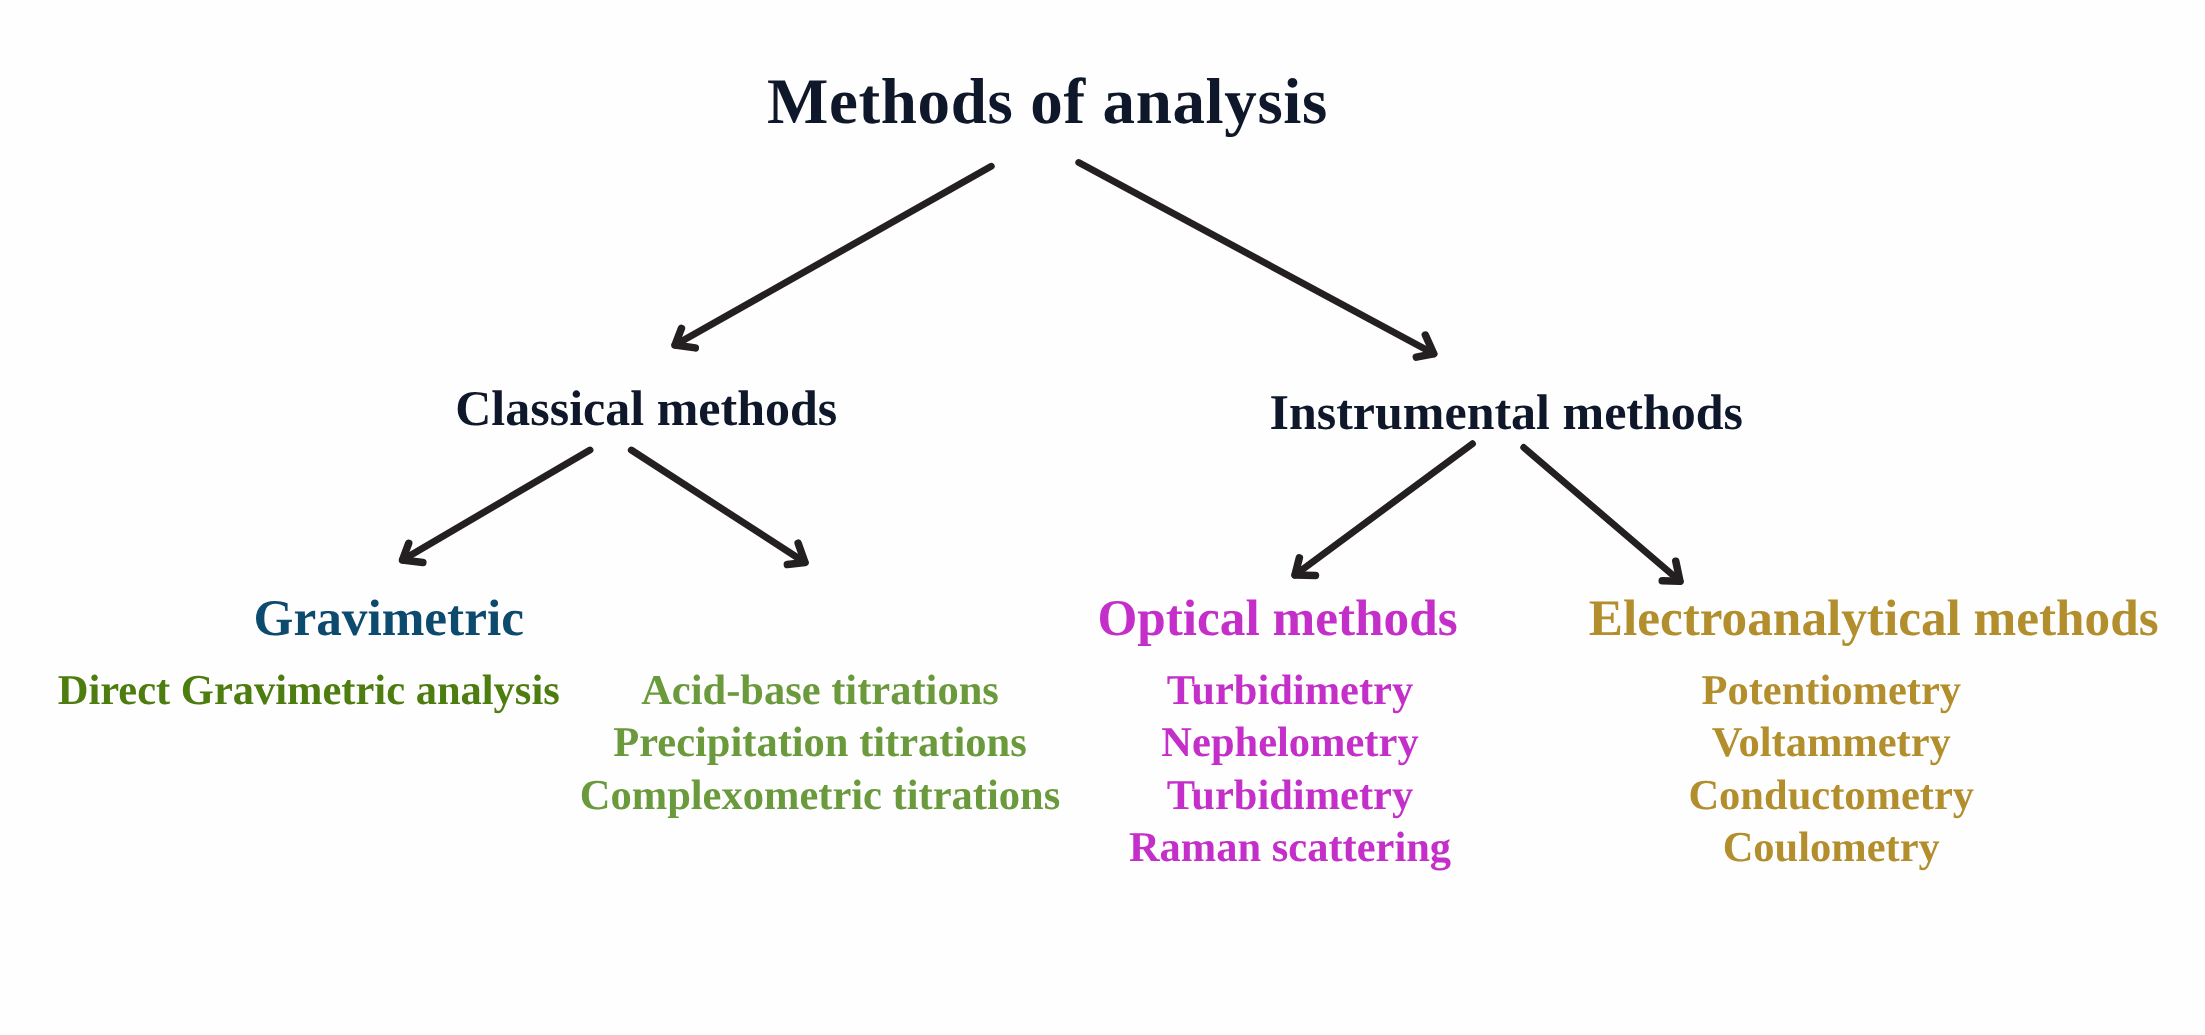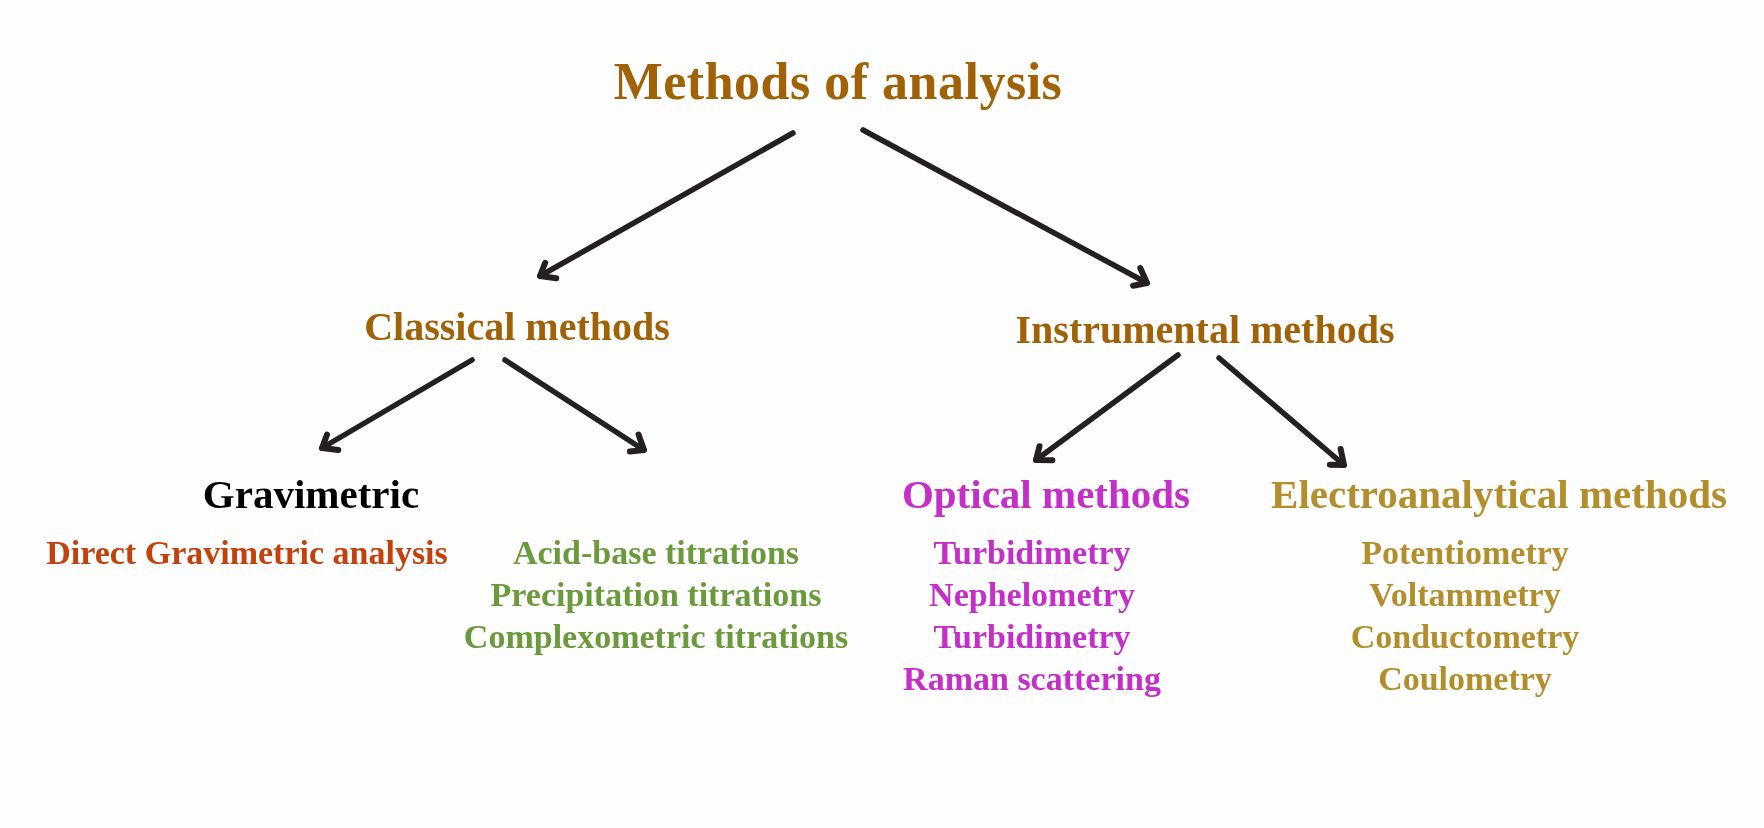--- a/index.html
+++ b/index.html
@@ -21,21 +21,21 @@
     top: 0;
     width: 1764px;
     height: 828px;
     pointer-events: none;
   }
   .node {
     position: absolute;
     transform: translateX(-50%);
     white-space: nowrap;
     font-weight: 700;
-    color: #a16207;
+    color: #0f172a;
   }
   .title {
     font-size: 52px;
     letter-spacing: 0.5px;
   }
   .l2 {
     font-size: 40px;
   }
   .l3 {
     font-size: 41px;
@@ -70,32 +70,32 @@
     <line x1="1178" y1="355" x2="1036" y2="460" stroke="#241f21" stroke-width="5.5" stroke-linecap="round" marker-end="url(#ah)"></line>
     <line x1="1219" y1="358" x2="1344" y2="465" stroke="#241f21" stroke-width="5.5" stroke-linecap="round" marker-end="url(#ah)"></line>
   </svg>
 
   <div class="node title" style="left:838px; top:52px;">Methods of analysis</div>
 
   <div class="node l2" style="left:1205px; top:306px;">Instrumental methods</div>
 
   <div class="node l2" style="left:517px; top:303px;">Classical methods</div>
 
-  <div class="node l3" style="left: 311px; top: 470px; color: #000000;">Gravimetric</div>
-  <div class="items" style="left: 247px; top: 532px; color: #c2410c;">
+  <div class="node l3" style="left: 311px; top: 470px; color: #0c4a6e;">Gravimetric</div>
+  <div class="items" style="left: 247px; top: 532px; color: #4d7c0f;">
     <div class="item">Direct Gravimetric analysis</div>
   </div>
 
   <div class="items" style="left: 656px; top: 532px; color: rgb(106, 154, 59);">
     <div class="item">Acid-base titrations</div>
     <div class="item">Precipitation titrations</div>
     <div class="item">Complexometric titrations</div>
   </div>
 
-  <div class="node l3" style="left: 1046px; top: 470px; color: rgb(195, 47, 200);">Optical methods</div>
+  <div class="node l3" style="left: 1022px; top: 470px; color: rgb(195, 47, 200);">Optical methods</div>
   <div class="items" style="left: 1032px; top: 532px; color: rgb(195, 47, 200);">
     <div class="item">Turbidimetry</div>
     <div class="item">Nephelometry</div>
     <div class="item">Turbidimetry</div>
     <div class="item">Raman scattering</div>
   </div>
 
   <div class="node l3" style="left: 1499px; top: 470px; color: rgb(178, 142, 45);">Electroanalytical methods</div>
   <div class="items" style="left: 1465px; top: 532px; color: rgb(178, 142, 45);">
     <div class="item">Potentiometry</div>

